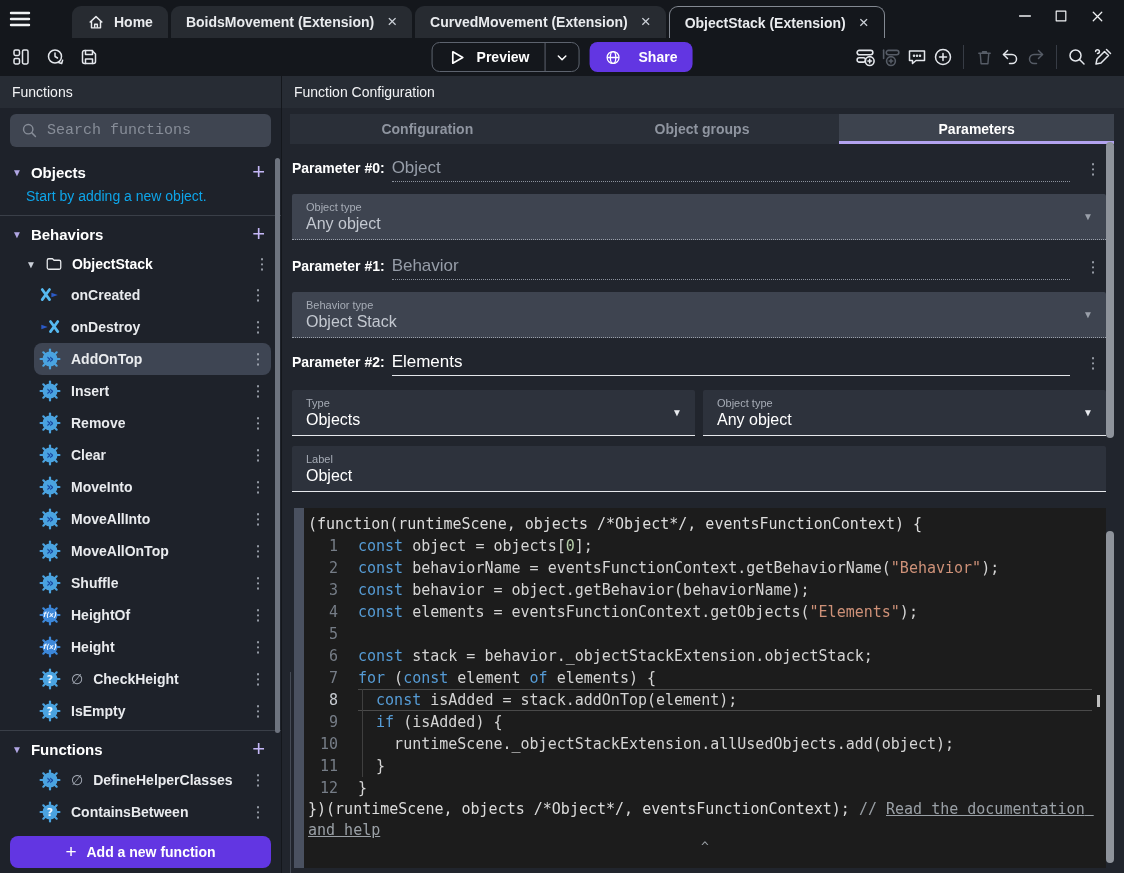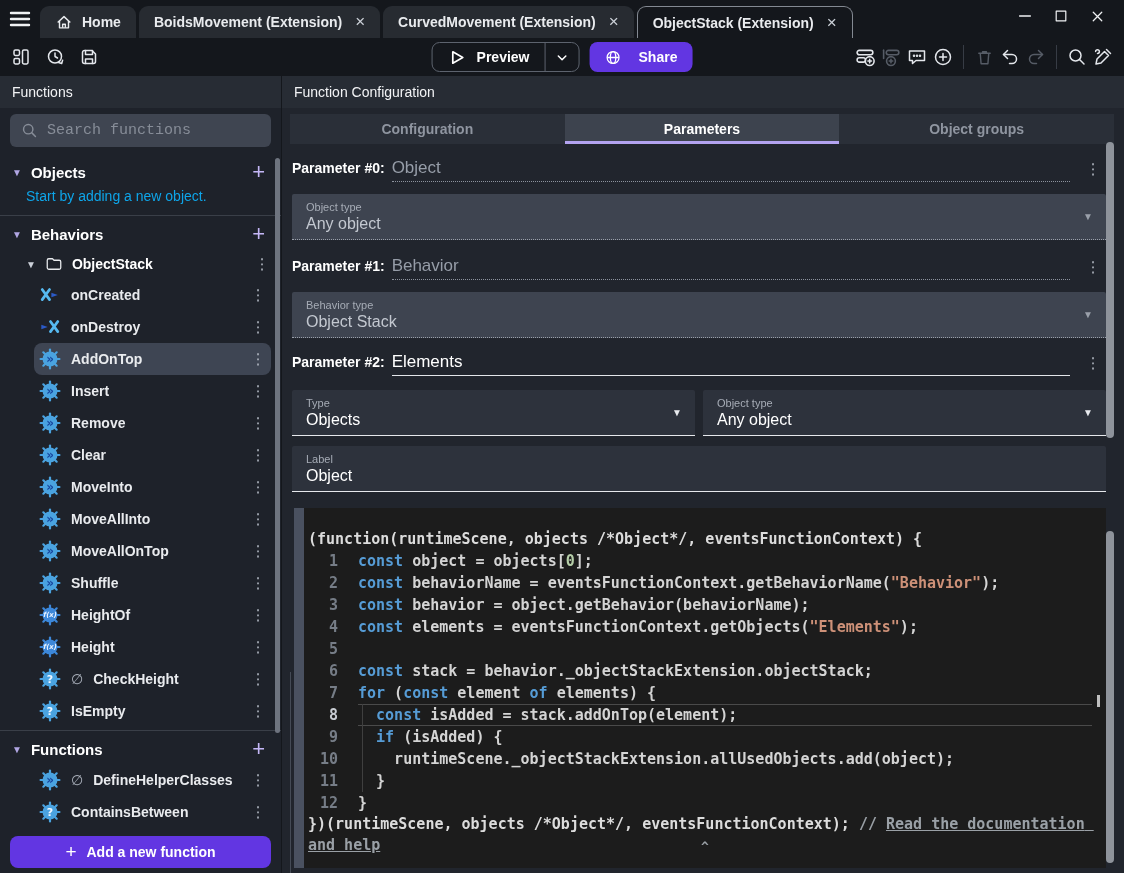--- a/index.html
+++ b/index.html
@@ -1,21 +1,21 @@
 <!DOCTYPE html>
 <html style="--accent: #6236e2; --accent-light: #b3a3f0; --kw: #569cd6; --str: #ce9178; --num: #b5cea8;"><head>
 <meta charset="utf-8">
 <style>
   * { margin:0; padding:0; box-sizing:border-box; }
   html,body { background:#14171c; }
   body { font-family:"Liberation Sans", sans-serif; }
   .app { width:1124px; height:873px; overflow:hidden; background:#14171c; position:relative; }
 
   
-  .titlebar { height:38px; display:flex; align-items:flex-end; background:#14171c; }
+  .titlebar { height:38px; display:flex; align-items:flex-end; background:#14171c;gap:32px; }
   .menu-btn { width:40px; height:38px; display:flex; align-items:center; justify-content:center; cursor:pointer; }
   .tab-strip { display:flex; gap:3px; height:32px; flex:1; overflow:hidden; align-items:stretch; }
   .tab { display:flex; align-items:center; gap:9px; padding:0 15px; background:#272b31; border-radius:9px 9px 0 0; color:#e9ebee; font-size:14px; font-weight:700; white-space:nowrap; cursor:pointer; }
   .tab.active { background:#14171c; border:1px solid #838992; border-bottom:none; }
   .tab-close { color:#cdd2d9; font-size:17px; font-weight:400; margin-left:4px; }
   .tab-icon { display:flex; }
   .win-controls { display:flex; align-items:center; gap:14px; padding:0 16px 6px 16px; height:38px; }
   .win-btn { width:22px; height:22px; display:flex; align-items:center; justify-content:center; }
 
   
@@ -82,21 +82,21 @@
   .field .flabel { font-size:11px; color:#a6acb6; }
   .field .fvalue { font-size:16px; color:#c3c8d0; margin-top:2px; }
   .field.focused { background:#2d323c; border-bottom:1px solid #e6e8ec; }
   .field.focused .fvalue { color:#fff; }
   .field .chev { position:absolute; right:13px; top:17px; color:#9aa0aa; font-size:10px; }
   .field.focused .chev { color:#e8eaee; }
 
   
   .editor-row { display:flex; margin:16px 18px 0 12px; height:360px; }
   .editor-handle { width:10px; background:#4a5160; flex:none; }
-  .editor { flex:1; background:#1c1c1c; font-family:"DejaVu Sans Mono", monospace; font-size:15px; color:#d4d4d4; padding:20px 14px 0 4px; position:relative; overflow:hidden;font-weight:bold; }
+  .editor { flex:1; background:#1c1c1c; font-family:"DejaVu Sans Mono", monospace; font-size:15px; color:#d4d4d4; padding:5px 14px 0 4px; position:relative; overflow:hidden; }
   .code-hf { line-height:22px; white-space:pre-wrap; color:#dcdcdc; }
   .code-line { display:flex; height:22px; line-height:22px; white-space:pre; }
   .gutter { width:30px; text-align:right; color:#767d87; flex:none; }
   .code-line.current .gutter { color:#c8ccd2; }
   .code-text { margin-left:20px; flex:1; position:relative; }
   .code-line.current .code-text { box-shadow: inset 0 1px #4a4a4a, inset 0 -1px #4a4a4a; }
   .code-line.guide .code-text::before { content:''; position:absolute; left:4px; top:0; bottom:0; width:1px; background:#3f3f3f; }
   .tok-kw { color:var(--kw); }
   .tok-str { color:var(--str); }
   .tok-num { color:var(--num); }
@@ -619,25 +619,25 @@
     </aside>
 
     <main class="main">
       <div class="panel-header">
         <span>Function Configuration</span>
       </div>
       <div class="cfg-tabs" id="cfgTabs">
           <div class="cfg-tab">
             <span>Configuration</span>
           </div>
+          <div class="cfg-tab">
+            <span>Object groups</span>
+          </div>
           <div class="cfg-tab active">
             <span>Parameters</span>
-          </div>
-          <div class="cfg-tab">
-            <span>Object groups</span>
           </div>
         </div>
       <div class="params" id="params">
           <div class="param-head">
             <span class="param-label">Parameter #0:</span>
             <span class="param-name">Object</span>
             <span class="param-kebab kebab">⋮</span>
           </div>
           <div class="fields">
             <div class="field">

